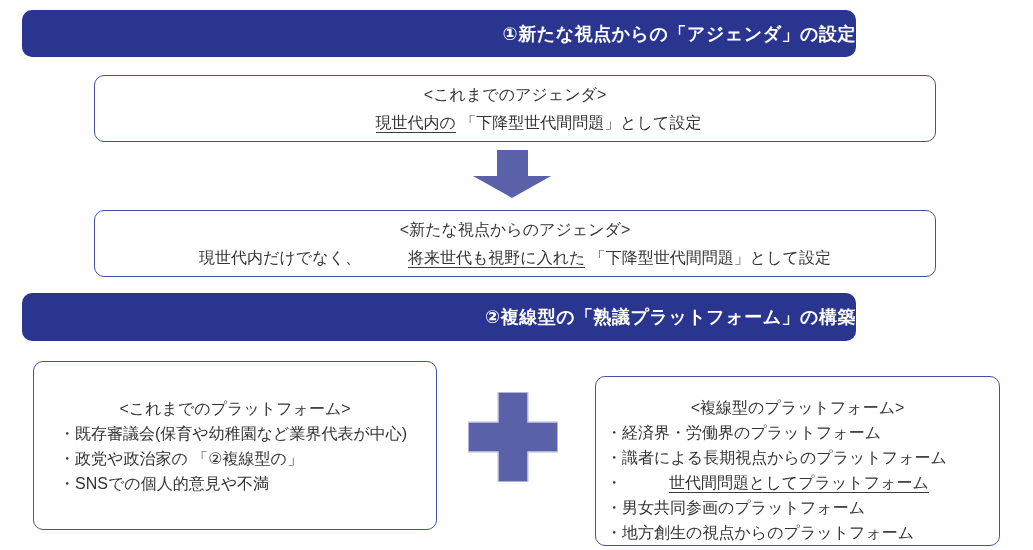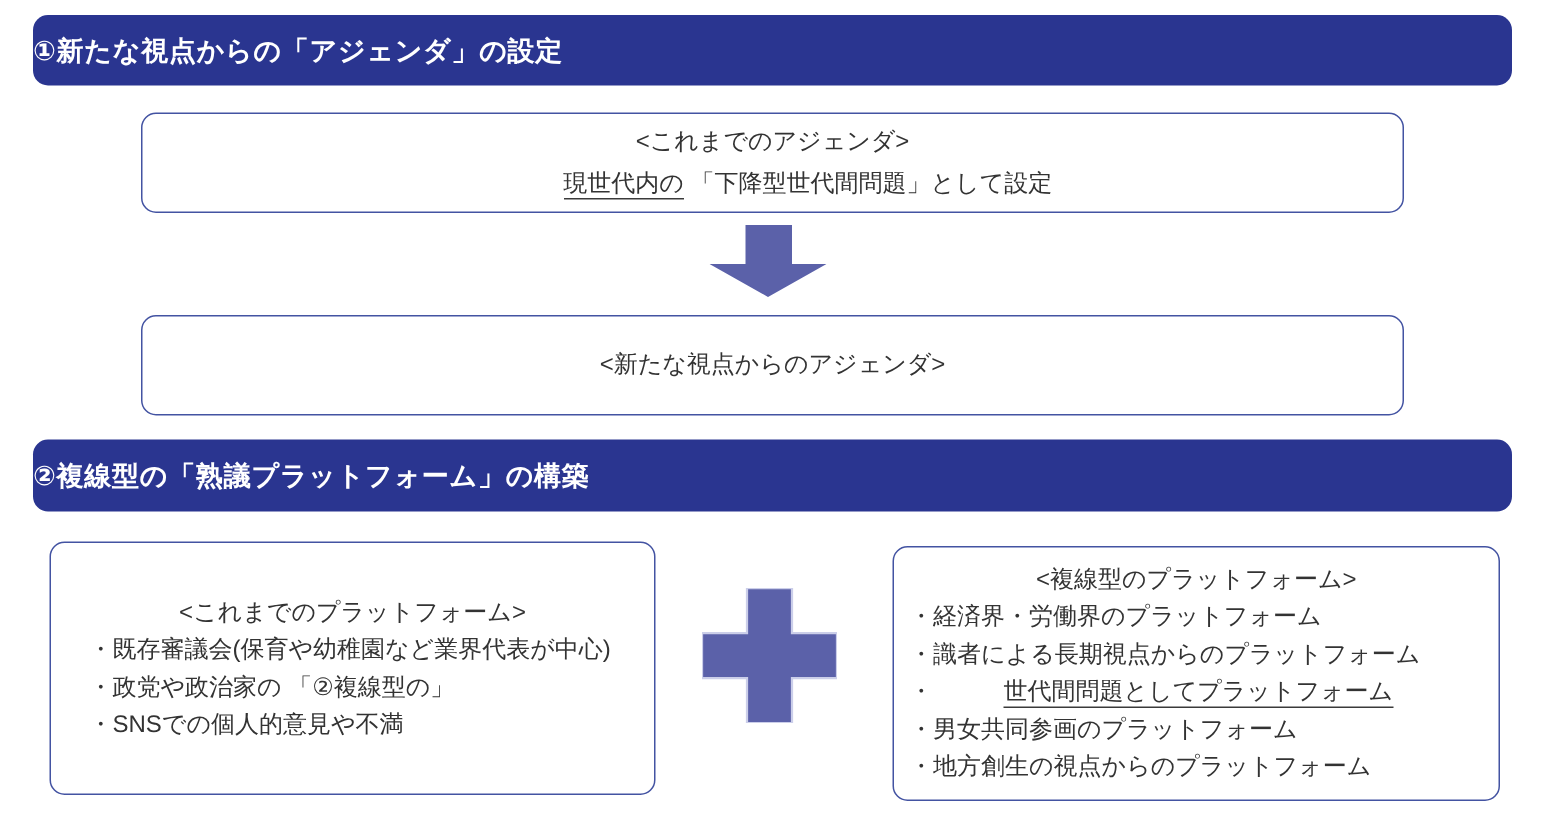--- a/index.html
+++ b/index.html
@@ -2,23 +2,23 @@
 <html><head>
 <meta charset="utf-8">
 <style>
   html,body{margin:0;padding:0;background:#ffffff;}
   #canvas{
     position:relative;width:1033px;height:550px;background:#ffffff;
     font-family:"Liberation Sans","DejaVu Sans",sans-serif;color:#333333;
     overflow:hidden;
   }
   .hdr{
-    position:absolute;left:22px;width:986px;height:47px;
+    position:absolute;left:22px;width:834px;height:47px;
     background:#2a3590;border-radius:10px;
-    display:flex;align-items:center;justify-content:flex-start;
+    display:flex;align-items:center;justify-content:flex-end;
     color:#ffffff;font-size:18px;font-weight:bold;letter-spacing:.5px;
   }
   #hdr1{top:10px;}
   #hdr2{top:293px;height:48px;}
   .wbox{
     position:absolute;left:94px;width:840px;height:65px;
     background:#ffffff;border:1.5px solid #4353a2;border-radius:10px;
     display:flex;flex-direction:column;align-items:center;justify-content:center;
     font-size:16px;line-height:28px;text-align:center;
   }
@@ -27,21 +27,21 @@
   .u{border-bottom:1.5px solid #3a3a3a;padding-bottom:1px;margin-left:47px;}
   .shape{position:absolute;}
   #arrow{left:473px;top:150px;}
   #plus{left:468px;top:392px;}
   .listbox{
     position:absolute;background:#ffffff;border:1.5px solid #4353a2;border-radius:10px;
     font-size:16px;line-height:25px;display:flex;flex-direction:column;
     box-sizing:border-box;
   }
   #leftbox{left:33px;top:361px;width:404px;height:169px;justify-content:center;padding:0 25px;}
-  #rightbox{left:595px;top:364px;width:405px;height:170px;justify-content:space-between;padding:9px 10px 12px 10px;}
+  #rightbox{left:595px;top:376px;width:405px;height:170px;justify-content:flex-end;padding:9px 10px 0 10px;}
   .listbox .ttl{text-align:center;white-space:nowrap;}
   .listbox .item{text-align:left;white-space:nowrap;}
 </style>
 </head>
 <body>
 
 <div id="canvas">
 
   <div class="hdr" id="hdr1">
     <span>①新たな視点からの「アジェンダ」の設定</span>
@@ -53,20 +53,21 @@
   </div>
 
   <div class="shape" id="arrow">
     <svg width="78" height="48" viewBox="0 0 78 48" xmlns="http://www.w3.org/2000/svg">
       <polygon points="24,0 55,0 55,26 78,26 39,48 0,26 24,26" fill="#5b61a9"></polygon>
     </svg>
   </div>
 
   <div class="wbox" id="box2">
     <div>&lt;新たな視点からのアジェンダ&gt;</div>
+    <div><span>現世代内だけでなく、</span><span class="u">将来世代も視野に入れた</span><span> 「下降型世代間問題」として設定</span></div>
   </div>
 
   <div class="hdr" id="hdr2">
     <span>②複線型の「熟議プラットフォーム」の構築</span>
   </div>
 
   <div class="listbox" id="leftbox">
     <div class="ttl">&lt;これまでのプラットフォーム&gt;</div>
     <div class="item">・既存審議会(保育や幼稚園など業界代表が中心)</div>
     <div class="item">・政党や政治家の 「②複線型の」</div>

